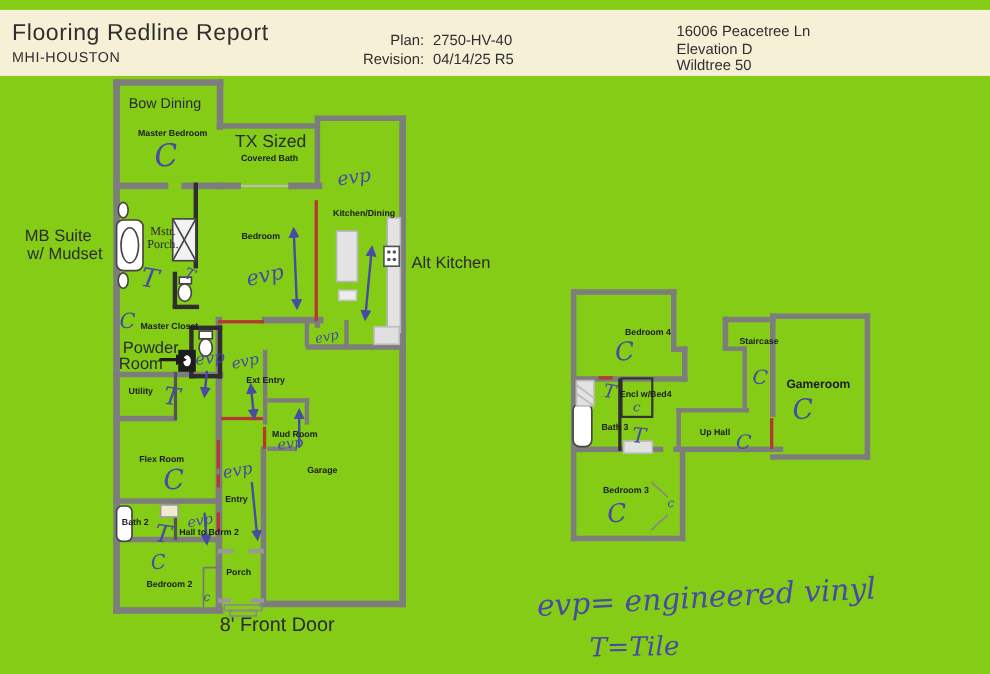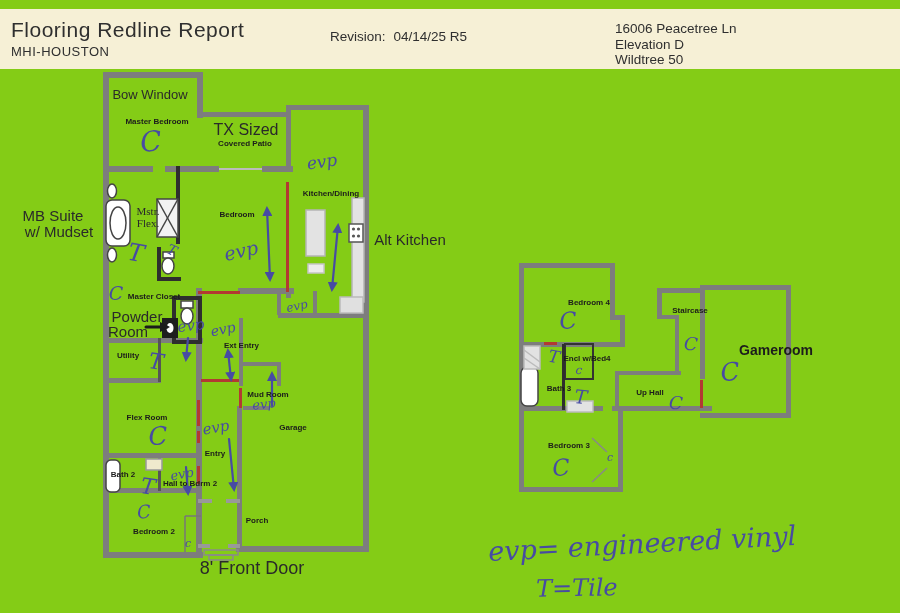--- a/index.html
+++ b/index.html
@@ -28,20 +28,24 @@
 <div class="page">
 
   <div class="band" style="background: rgb(246, 240, 214);"></div>
 
   <div class="hdr-title lblx">Flooring Redline Report</div>
   <div class="hdr-sub">MHI-HOUSTON</div>
 
   <div class="hdr-plan">
     <table>
       <tbody>
+          <tr>
+        <td class="l">Plan:</td>
+        <td>2750-HV-40</td>
+      </tr>
       <tr>
         <td class="l">Revision:</td>
         <td>04/14/25 R5</td>
       </tr>
     </tbody>
       </table>
   </div>
 
   <div class="hdr-addr">
     <div>16006 Peacetree Ln</div>
@@ -199,45 +203,45 @@
       <path d="M188,338 L186,359" marker-end="url(#ab)"></path>
       <path d="M186,467 L188,493" marker-end="url(#ab)"></path>
     </g>
     <g stroke="#1b1b1b" stroke-width="3" fill="none" stroke-linecap="round">
       <path d="M146,327 L167,327" marker-end="url(#ak)"></path>
     </g>
   </svg>
 
   <div>
       <div class="lbl typed-bold" style="left: 157px; top: 122px; font-size: 8px; transform: translate(-50%, -50%) rotate(0deg);">Master Bedroom</div>
-      <div class="lbl typed-bold" style="left: 245px; top: 144px; font-size: 8px; transform: translate(-50%, -50%) rotate(0deg);">Covered Patio</div>
+      <div class="lbl typed-bold" style="left: 245px; top: 144px; font-size: 8px; transform: translate(-50%, -50%) rotate(0deg);">Covered Bath</div>
       <div class="lbl typed-bold" style="left: 331px; top: 194px; font-size: 8px; transform: translate(-50%, -50%) rotate(0deg);">Kitchen/Dining</div>
       <div class="lbl typed-bold" style="left: 237px; top: 215px; font-size: 8px; transform: translate(-50%, -50%) rotate(0deg);">Bedroom</div>
       <div class="lbl typed-bold" style="left: 154px; top: 297px; font-size: 8px; transform: translate(-50%, -50%) rotate(0deg);">Master Closet</div>
       <div class="lbl typed-bold" style="left: 128px; top: 356px; font-size: 8px; transform: translate(-50%, -50%) rotate(0deg);">Utility</div>
       <div class="lbl typed-bold" style="left: 220px; top: 346px; font-size: 8px; transform: translate(-50%, -50%) rotate(0deg); padding-left: 43px;">Ext Entry</div>
       <div class="lbl typed-bold" style="left: 268px; top: 395px; font-size: 8px; transform: translate(-50%, -50%) rotate(0deg);">Mud Room</div>
       <div class="lbl typed-bold" style="left: 293px; top: 428px; font-size: 8px; transform: translate(-50%, -50%) rotate(0deg);">Garage</div>
       <div class="lbl typed-bold" style="left: 147px; top: 418px; font-size: 8px; transform: translate(-50%, -50%) rotate(0deg);">Flex Room</div>
       <div class="lbl typed-bold" style="left: 215px; top: 454px; font-size: 8px; transform: translate(-50%, -50%) rotate(0deg);">Entry</div>
       <div class="lbl typed-bold" style="left: 123px; top: 475px; font-size: 8px; transform: translate(-50%, -50%) rotate(0deg);">Bath 2</div>
       <div class="lbl typed-bold" style="left: 190px; top: 484px; font-size: 8px; transform: translate(-50%, -50%) rotate(0deg);">Hall to Bdrm 2</div>
       <div class="lbl typed-bold" style="left: 154px; top: 532px; font-size: 8px; transform: translate(-50%, -50%) rotate(0deg);">Bedroom 2</div>
-      <div class="lbl typed-bold" style="left: 217px; top: 521px; font-size: 8px; transform: translate(-50%, -50%) rotate(0deg); margin-left: 40px;">Porch</div>
+      <div class="lbl typed-bold" style="left: 217px; top: 521px; font-size: 8px; transform: translate(-50%, -50%) rotate(0deg);">Porch</div>
       <div class="lbl typed-bold" style="left: 569px; top: 303px; font-size: 8px; transform: translate(-50%, -50%) rotate(0deg); padding-left: 40px;">Bedroom 4</div>
       <div class="lbl typed-bold" style="left: 690px; top: 311px; font-size: 8px; transform: translate(-50%, -50%) rotate(0deg);">Staircase</div>
-      <div class="lbl typed-bold" style="left: 776px; top: 350px; font-size: 14px; transform: translate(-50%, -50%) rotate(0deg);">Gameroom</div>
+      <div class="lbl typed-bold" style="left: 744px; top: 350px; font-size: 11px; transform: translate(-50%, -50%) rotate(0deg);">Gameroom</div>
       <div class="lbl typed-bold" style="left: 587px; top: 359px; font-size: 8px; transform: translate(-50%, -50%) rotate(0deg);">Encl w/Bed4</div>
       <div class="lbl typed-bold" style="left: 559px; top: 389px; font-size: 8px; transform: translate(-50%, -50%) rotate(0deg);">Bath 3</div>
       <div class="lbl typed-bold" style="left: 650px; top: 393px; font-size: 8px; transform: translate(-50%, -50%) rotate(0deg);">Up Hall</div>
       <div class="lbl typed-bold" style="left: 569px; top: 446px; font-size: 8px; transform: translate(-50%, -50%) rotate(0deg);">Bedroom 3</div>
-      <div class="lbl typed" style="left: 150px; top: 94px; font-size: 13px; transform: translate(-50%, -50%) rotate(0deg);">Bow Window</div>
+      <div class="lbl typed" style="left: 150px; top: 94px; font-size: 13px; transform: translate(-50%, -50%) rotate(0deg);">Bow Dining</div>
       <div class="lbl typed" style="left: 246px; top: 130px; font-size: 16px; transform: translate(-50%, -50%) rotate(0deg);">TX Sized</div>
       <div class="lbl typed-serif" style="left: 148px; top: 211px; font-size: 11px; transform: translate(-50%, -50%) rotate(0deg);">Mstr.</div>
-      <div class="lbl typed-serif" style="left: 148px; top: 223px; font-size: 11px; transform: translate(-50%, -50%) rotate(0deg);">Flex.</div>
+      <div class="lbl typed-serif" style="left: 148px; top: 223px; font-size: 11px; transform: translate(-50%, -50%) rotate(0deg);">Porch.</div>
       <div class="lbl typed" style="left: 137px; top: 316px; font-size: 15px; transform: translate(-50%, -50%) rotate(0deg);">Powder</div>
       <div class="lbl typed" style="left: 128px; top: 331px; font-size: 15px; transform: translate(-50%, -50%) rotate(0deg);">Room</div>
       <div class="lbl typed" style="left: 53px; top: 215px; font-size: 15px; transform: translate(-50%, -50%) rotate(0deg);">MB Suite</div>
       <div class="lbl typed" style="left: 59px; top: 231px; font-size: 15px; transform: translate(-50%, -50%) rotate(0deg);">w/ Mudset</div>
       <div class="lbl typed" style="left: 410px; top: 239px; font-size: 15px; transform: translate(-50%, -50%) rotate(0deg);">Alt Kitchen</div>
       <div class="lbl typed" style="left: 252px; top: 568px; font-size: 18px; transform: translate(-50%, -50%) rotate(0deg);">8' Front Door</div>
       <div class="lbl hand" style="left: 151px; top: 142px; font-size: 28px; transform: translate(-50%, -50%) rotate(-5deg);">C</div>
       <div class="lbl hand" style="left: 322px; top: 162px; font-size: 17px; transform: translate(-50%, -50%) rotate(-8deg);">evp</div>
       <div class="lbl hand" style="left: 241px; top: 251px; font-size: 19px; transform: translate(-50%, -50%) rotate(-12deg);">evp</div>
       <div class="lbl hand" style="left: 136px; top: 253px; font-size: 24px; transform: translate(-50%, -50%) rotate(10deg);">T</div>

